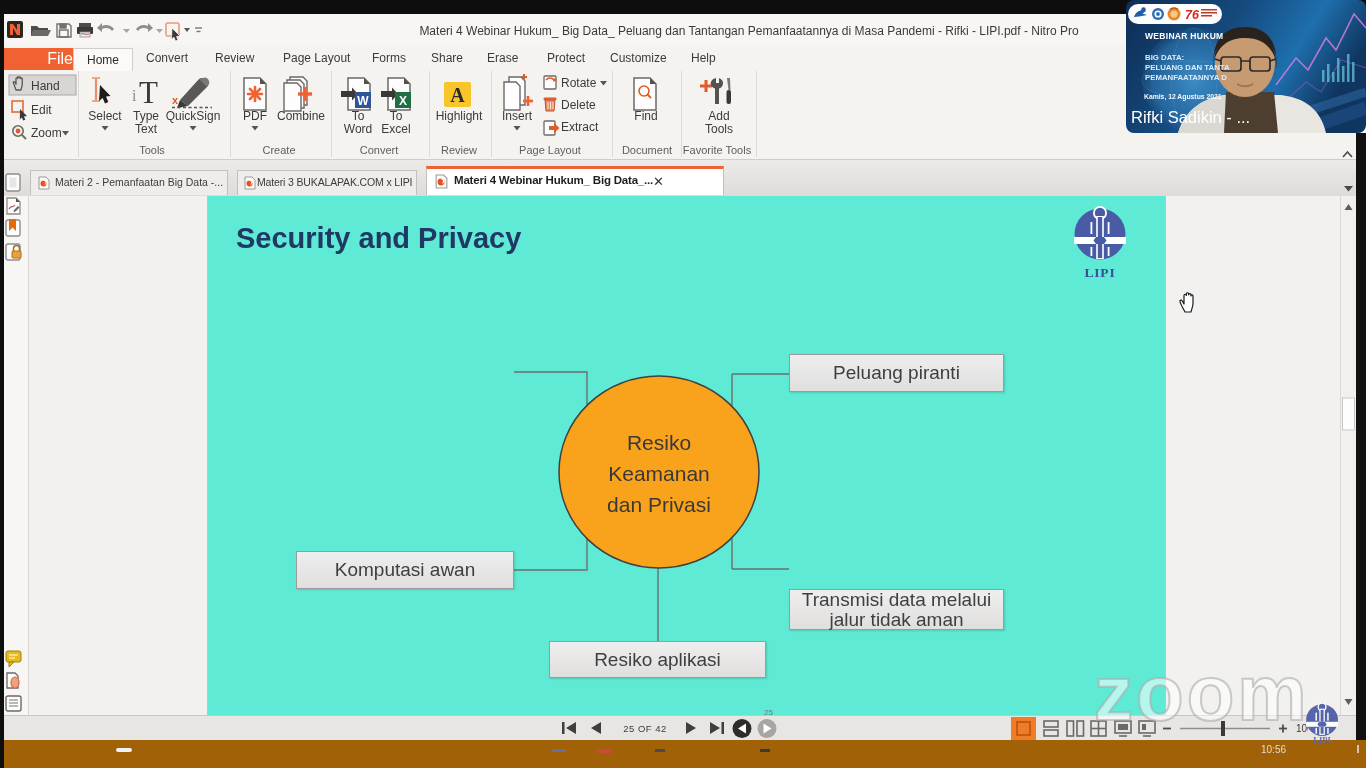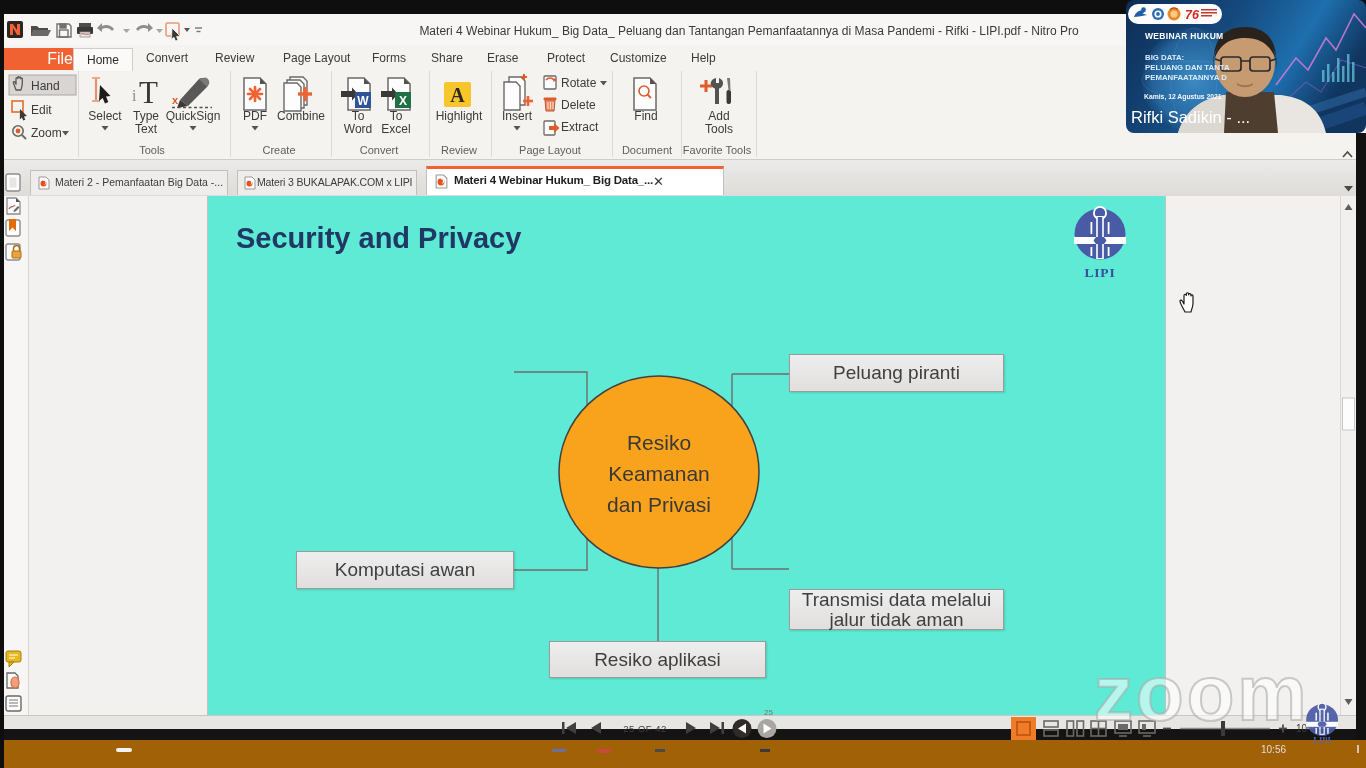--- a/index.html
+++ b/index.html
@@ -5,21 +5,21 @@
 * { margin:0; padding:0; box-sizing:border-box; }
 html,body { width:1366px; height:768px; overflow:hidden; }
 body { font-family:"Liberation Sans", sans-serif; position:relative; background:#141414; }
 .abs { position:absolute; }
 #titlebar { left:0; top:14px; width:1366px; height:31px; background:#f7f6f4; }
 #ribbon { left:0; top:45px; width:1366px; height:115px; background:#f5f3f0; border-bottom:1px solid #cfccc9; }
 #tabbar { left:0; top:160px; width:1366px; height:36px; background:linear-gradient(#ecebe9,#dedbd8); }
 #sidebar { left:0; top:196px; width:29px; height:519px; background:#f7f6f5; border-right:1px solid #d8d5d2; }
 #docarea { left:29px; top:196px; width:1311px; height:519px; background:#f2f1f0; }
 #page { position:absolute; left:178px; top:0px; width:959px; height:519px; background:#5eead4; border-left:1px solid #c4c2c0; border-right:1px solid #c4c2c0; }
-#navbar { left:0; top:715px; width:1366px; height:14px; background:#e8e6e3; border-top:1px solid #c9c6c3; }
+#navbar { left:0; top:715px; width:1366px; height:25px; background:#e8e6e3; border-top:1px solid #c9c6c3; }
 #bottombar { left:0; top:740px; width:1366px; height:28px; background:#a16207; }
 #scrollbar { left:1340px; top:196px; width:16px; height:519px; background:#f1f0ef; border-left:1px solid #dad8d6; }
 #rightblack { left:1356px; top:133px; width:10px; height:635px; background:#111; }
 #topblack { left:0; top:0; width:1366px; height:14px; background:#0e0e0e; }
 #webcam { left:1126px; top:0; width:240px; height:133px; overflow:hidden;border-radius:8px; }
 .rtab { position:absolute; top:6px; font-size:12px; color:#3b3b3b; }
 .dtab { position:absolute; top:10px; height:25px; white-space:nowrap; overflow:hidden; background:#efedeb; border:1px solid #c2bfbc; border-bottom:none; font-size:10.5px; color:#3c3c3c; }
 .box { position:absolute; background:linear-gradient(#efeeee,#e0dfde); border:1px solid #9b9b9b; color:#3f3f3f; font-size:19px; text-align:center; box-shadow:1px 1px 2px rgba(0,0,0,0.15); }
 </style>
 </head>

